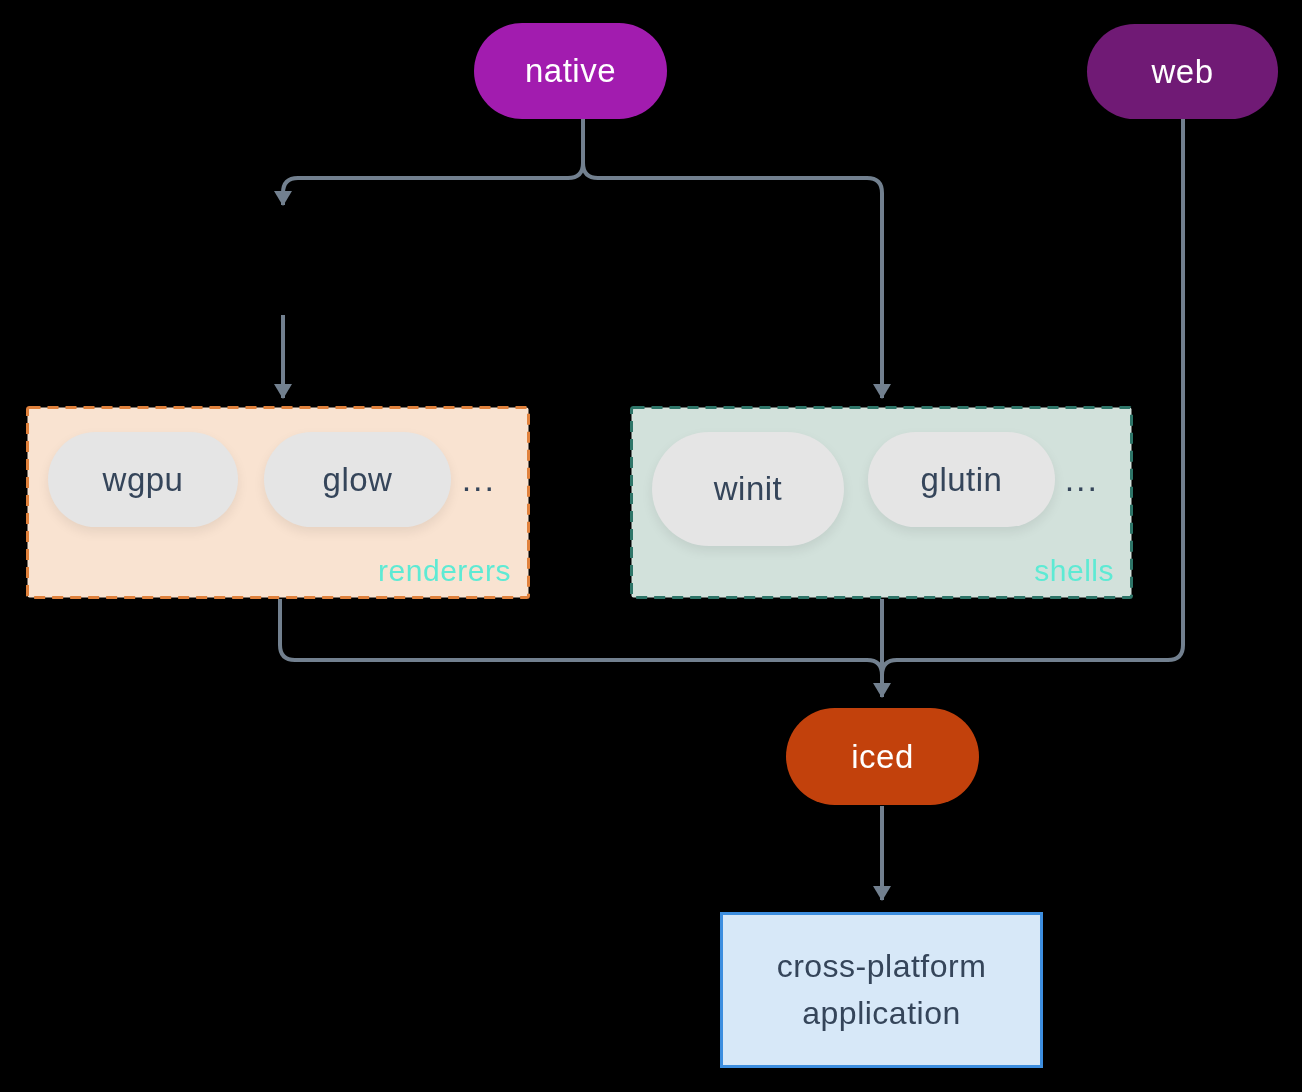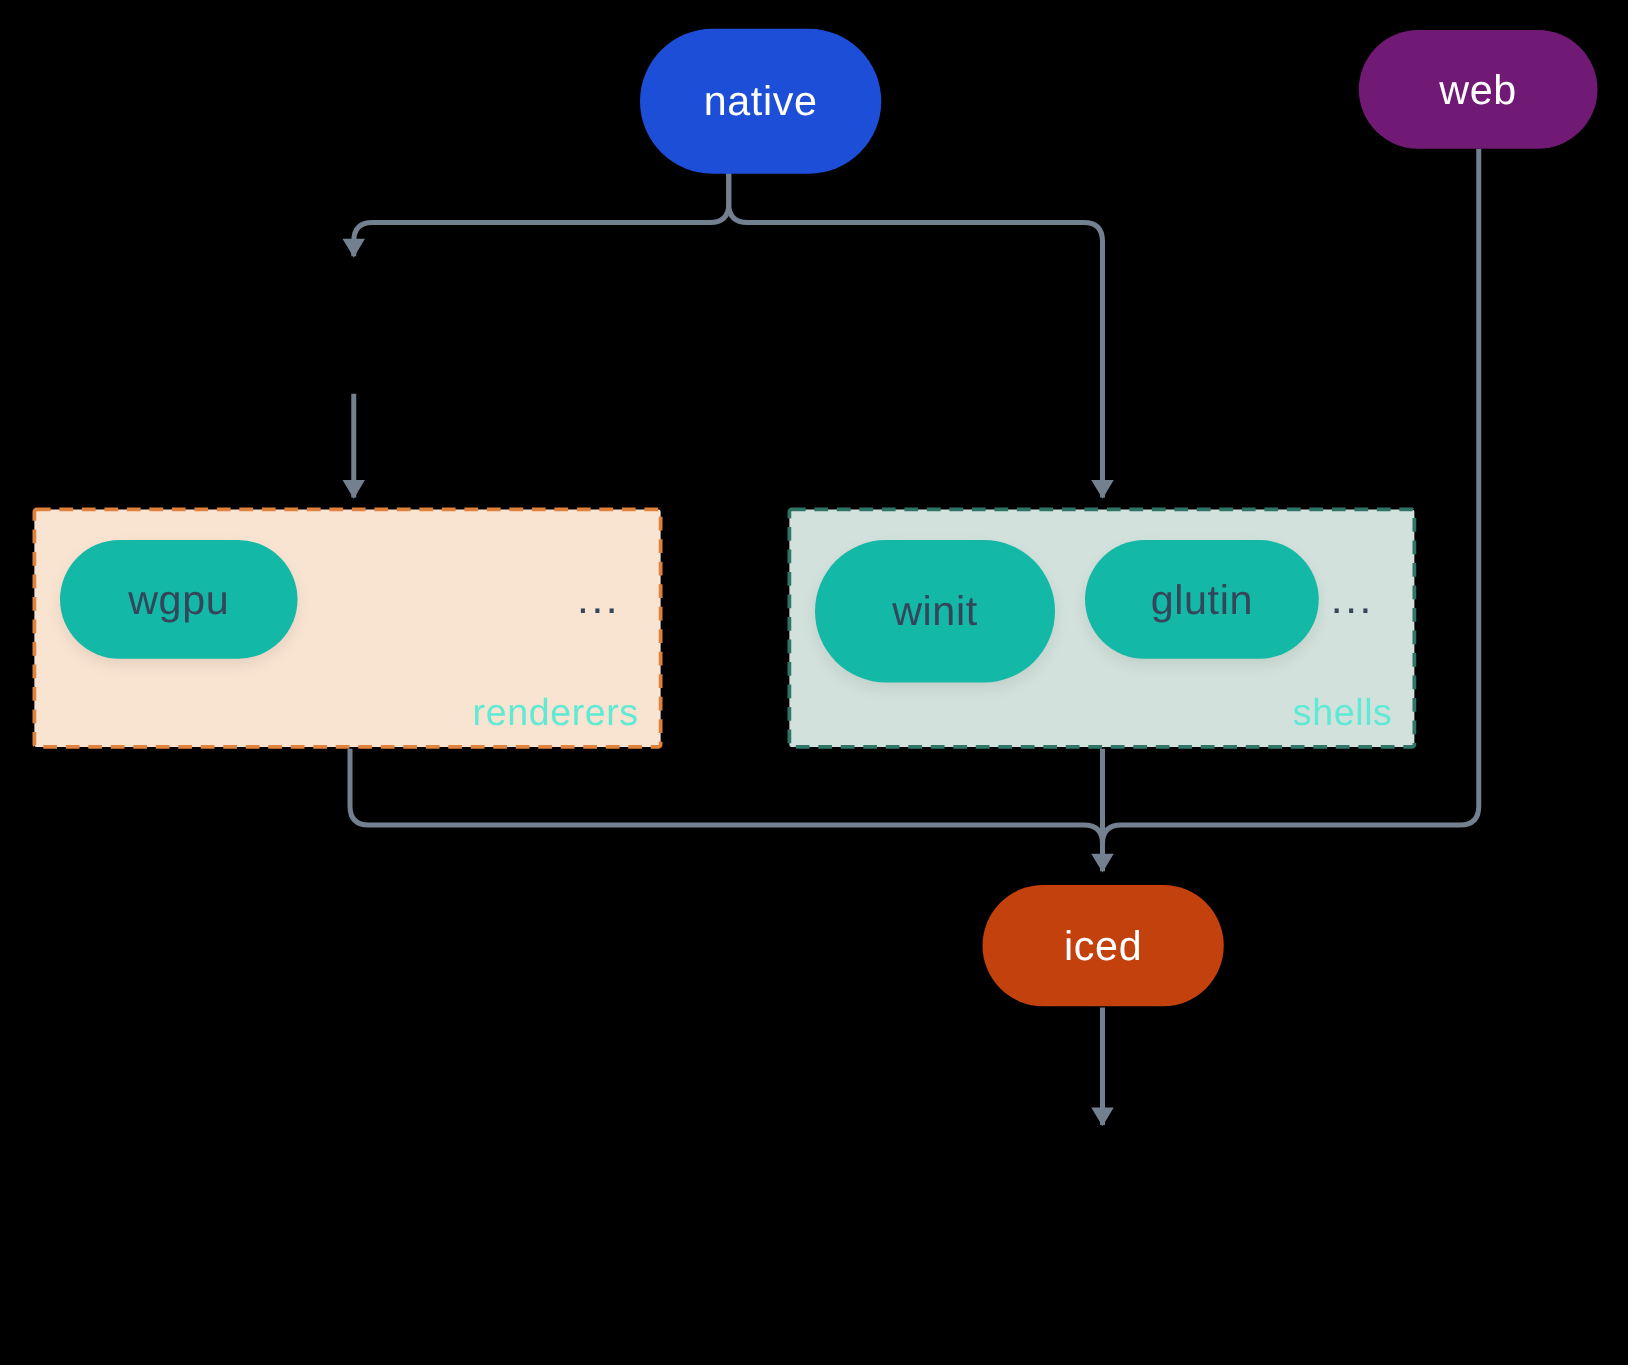--- a/index.html
+++ b/index.html
@@ -28,21 +28,21 @@
     border-radius: 999px;
     display: flex;
     align-items: center;
     justify-content: center;
     color: #ffffff;
     font-size: 33px;
     font-weight: 400;
     letter-spacing: 0.5px;
   }
   .pill.light {
-    background: #14b8a6;
+    background: #e5e5e5;
     color: #35455a;
     box-shadow: 0 5px 12px rgba(0,0,0,0.08);
   }
   .group {
     position: absolute;
     
   }
   .group-label {
     position: absolute;
     right: 19px;
@@ -100,46 +100,53 @@
       <path d="M 583 119 L 583 163 Q 583 178 568 178 L 298 178 Q 283 178 283 193 L 283 205" marker-end="url(#arrow)"></path>
       <path d="M 583 119 L 583 163 Q 583 178 598 178 L 867 178 Q 882 178 882 193 L 882 398" marker-end="url(#arrow)"></path>
       <path d="M 283 315 L 283 398" marker-end="url(#arrow)"></path>
       <path d="M 280 599 L 280 645 Q 280 660 295 660 L 867 660 Q 882 660 882 675 L 882 686"></path>
       <path d="M 1183 119 L 1183 645 Q 1183 660 1168 660 L 897 660 Q 882 660 882 675 L 882 686"></path>
       <path d="M 882 599 L 882 697" marker-end="url(#arrow)"></path>
       <path d="M 882 806 L 882 900" marker-end="url(#arrow)"></path>
     </g>
   </svg>
 
-  <div class="pill" style="left: 512px; top: 23px; width: 193px; height: 116px; background-color: #1d4ed8;">
+  <div class="pill" style="left: 474px; top: 23px; width: 193px; height: 96px; background-color: #a21caf;">
     <span>native</span>
   </div>
 
   <div class="pill" style="left: 1087px; top: 24px; width: 191px; height: 95px; background-color: #701a75;">
     <span>web</span>
   </div>
 
 
   <div class="group" style="left:26px; top:406px; width:504px; height:193px;">
     <div class="pill light" style="left:22px; top:26px; width:190px; height:95px;">
       <span>wgpu</span>
+    </div>
+    <div class="pill light" style="left:238px; top:26px; width:187px; height:95px;">
+      <span>glow</span>
     </div>
     <div class="ellipsis">...</div>
     <div class="group-label">renderers</div>
   </div>
 
   <div class="group" style="left:630px; top:406px; width:503px; height:193px;">
     <div class="pill light" style="left:22px; top:26px; width:192px; height:114px;">
       <span>winit</span>
     </div>
     <div class="pill light" style="left:238px; top:26px; width:187px; height:95px;">
       <span>glutin</span>
     </div>
     <div class="ellipsis">...</div>
     <div class="group-label">shells</div>
   </div>
 
   <div class="pill" style="left: 786px; top: 708px; width: 193px; height: 97px; background-color: #c2410c;">
     <span>iced</span>
   </div>
 
+  <div class="app-box" style="background-color: rgb(215, 232, 248); border-color: rgb(61, 142, 223);">
+    <div>cross-platform</div>
+    <div>application</div>
+  </div>
 
 </div>
 
 </body></html>

